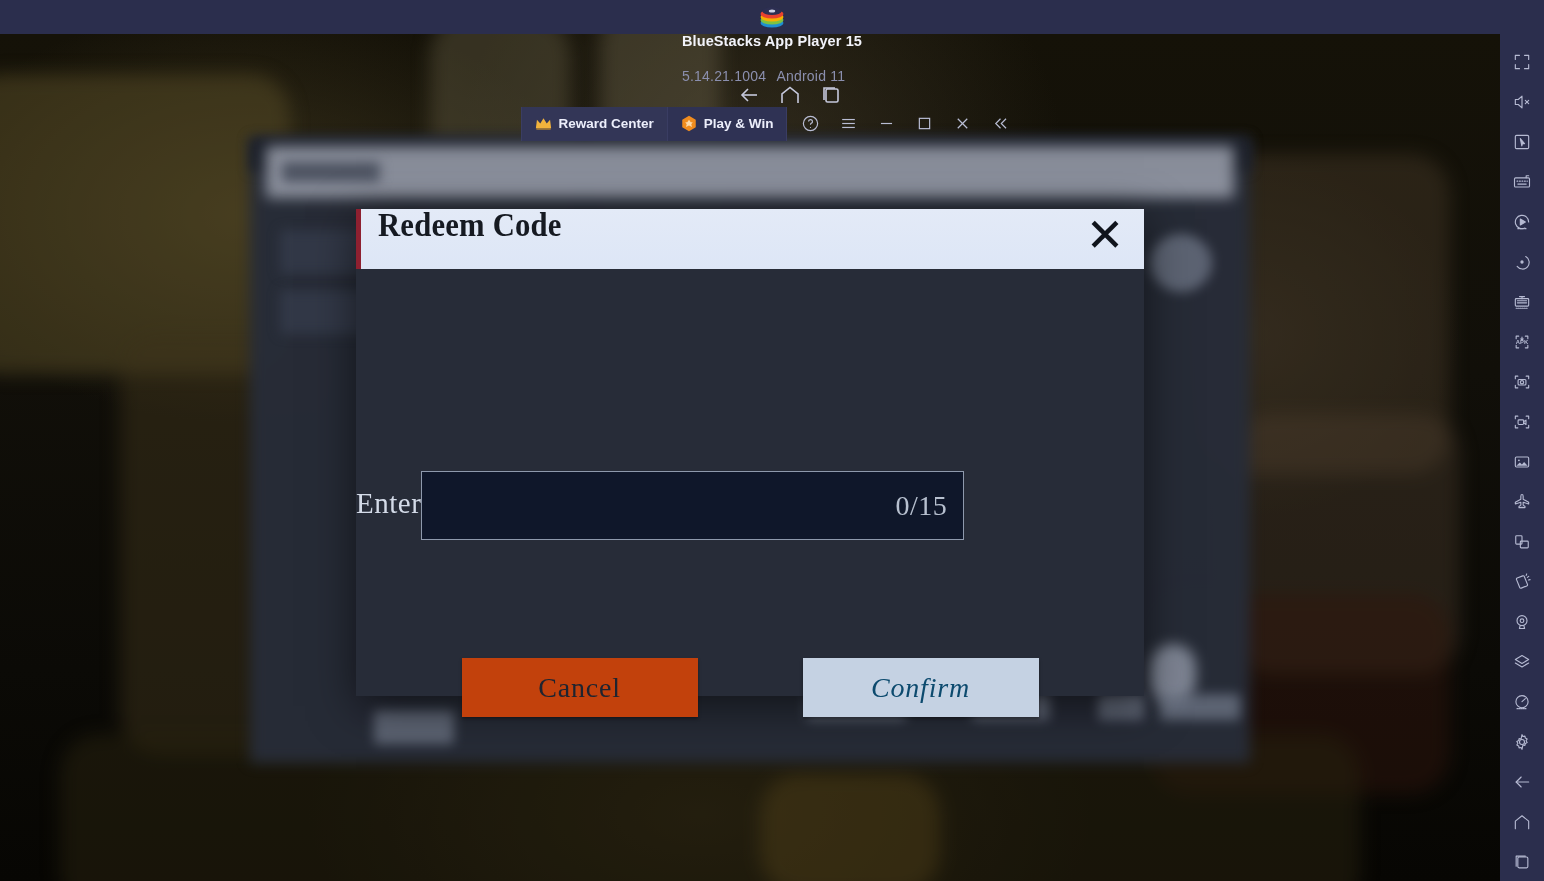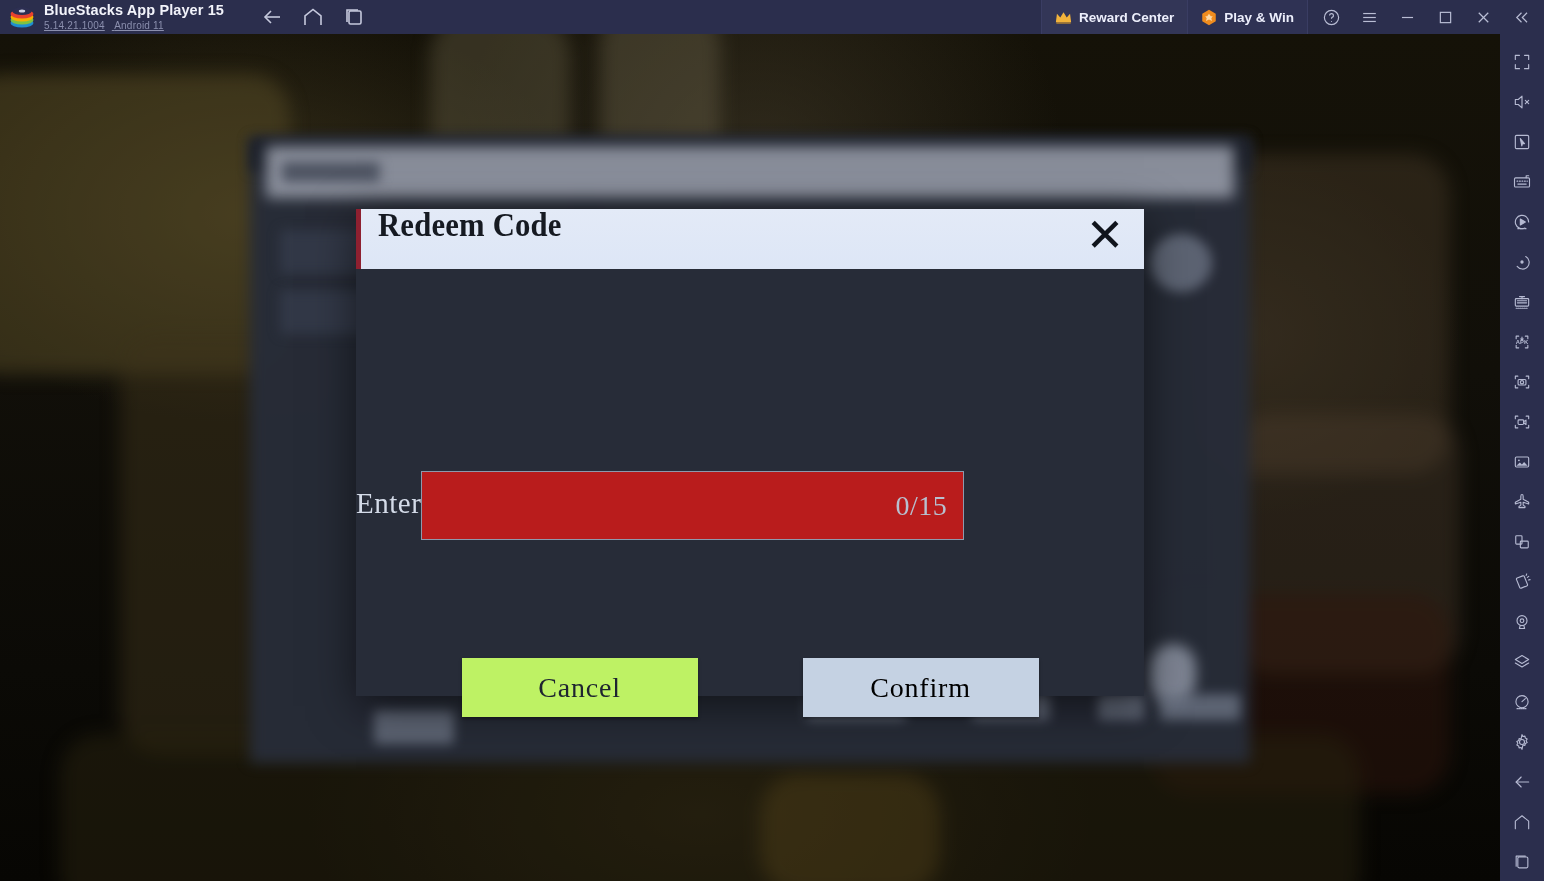--- a/index.html
+++ b/index.html
@@ -11,29 +11,30 @@
     -webkit-font-smoothing:antialiased;
   }
   #app { position:relative; width:1544px; height:881px; overflow:hidden; }
 
   
   .titlebar {
     position:absolute; left:0; top:0; width:1544px; height:34px;
     background:#2b2e4d;
     display:flex; align-items:center;
     z-index:60;
+    flex-direction:column;
   }
   .bs-logo-wrap {
     width:44px; height:34px; display:flex; align-items:center; justify-content:center;
     flex:0 0 auto;
   }
   .bs-logo { width:26px; height:24px; display:block; }
   .bs-titles { display:flex; flex-direction:column; justify-content:center; line-height:1; flex:0 0 auto; }
   .bs-title { font-size:14.5px; font-weight:bold; color:#f2f3fa; letter-spacing:0.1px; }
-  .bs-sub { font-size:10px; color:#8b8fae; margin-top:3px; letter-spacing:0.2px;text-decoration:underline; }
+  .bs-sub { font-size:14px; color:#8b8fae; margin-top:20px; letter-spacing:0.2px; }
   .bs-sub span { margin-right:7px; }
 
   .nav-icons { display:flex; align-items:center; gap:17px; margin-left:36px; }
   .nav-btn {
     width:24px; height:24px; display:flex; align-items:center; justify-content:center;
     cursor:pointer;
   }
   .nav-btn svg { stroke:#c6c9dd; fill:none; stroke-width:1.6; }
 
   .tb-spacer { flex:1 1 auto; }
@@ -158,21 +159,21 @@
   .enter-label {
     margin-top:42px;
     font-family:"Liberation Serif", serif;
     font-size:29px;
     color:#d4dbe8;
     letter-spacing:0.5px;
   }
   .code-input {
     margin-top:46px;
     width:543px; height:69px;
-    background:#b91c1c;
+    background:#0f172a;
     border:1px solid #8e99ac;
     display:flex; align-items:center; justify-content:flex-end;
     padding-right:16px;
     cursor:text;
   }
   .code-counter {
     font-family:"Liberation Serif", serif;
     font-size:28px;
     color:#b7c0cf;
     letter-spacing:0.5px;
@@ -183,22 +184,22 @@
   }
   .dbtn {
     width:236px; height:59px;
     display:flex; align-items:center; justify-content:center;
     font-family:"Liberation Serif", serif;
     font-size:28px;
     letter-spacing:0.8px;
     cursor:pointer;
     box-shadow:0 2px 3px rgba(0,0,0,0.35);
   }
-  .dbtn.cancel { background:#bef264; color:#1e2430; }
-  .dbtn.confirm { background:#c5d2e3; color:#000000; }
+  .dbtn.cancel { background:#c2410c; color:#1e2430; }
+  .dbtn.confirm { background:#c5d2e3; color:#0c4a6e;font-style:italic; }
 </style>
 </head>
 <body>
 
 <div id="app">
 
   <div class="game">
     <div class="blurlayer">
       <div class="bsmear" style="left:-40px;top:40px;width:330px;height:300px;background:rgba(84,72,36,0.55);"></div>
       <div class="bsmear" style="left:120px;top:300px;width:220px;height:420px;background:rgba(60,50,26,0.5);"></div>

